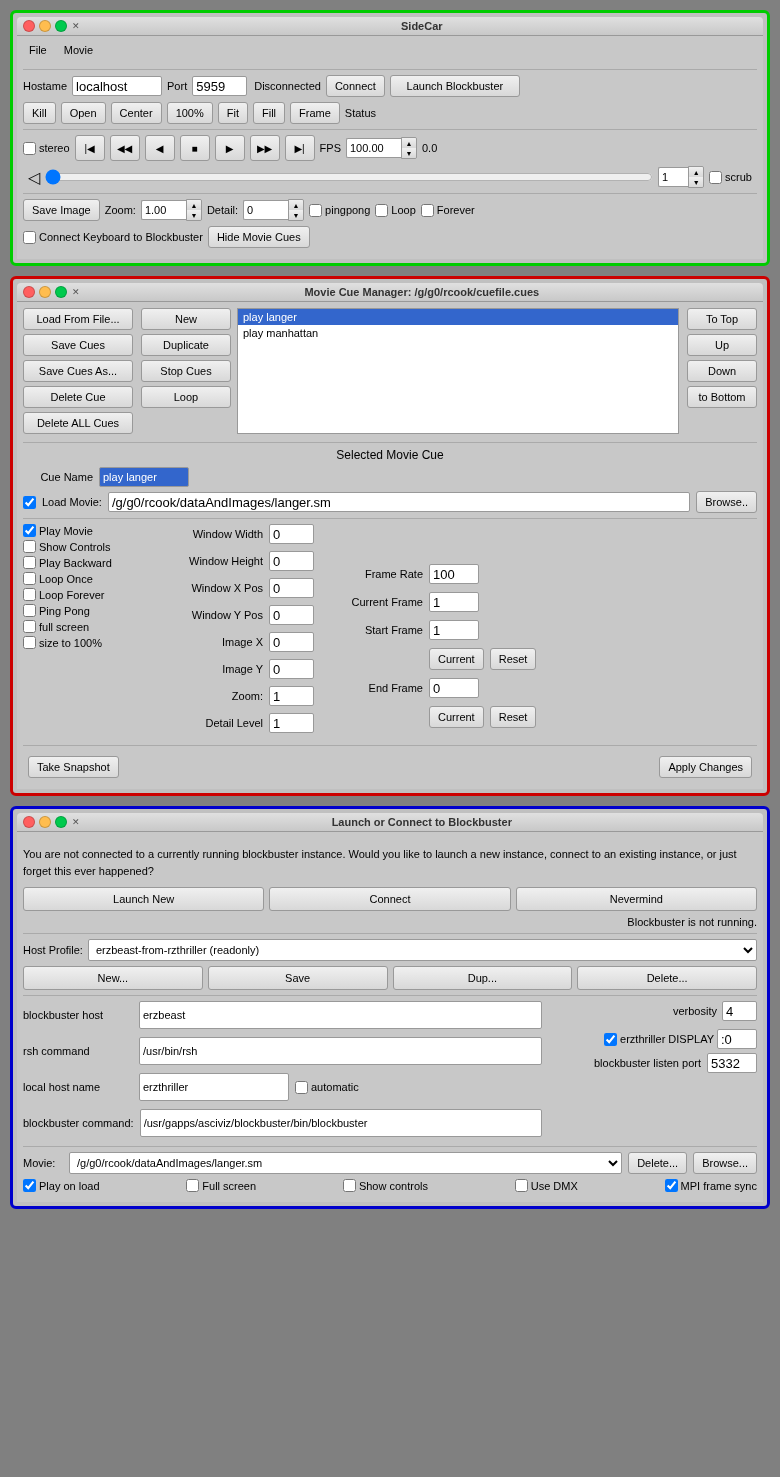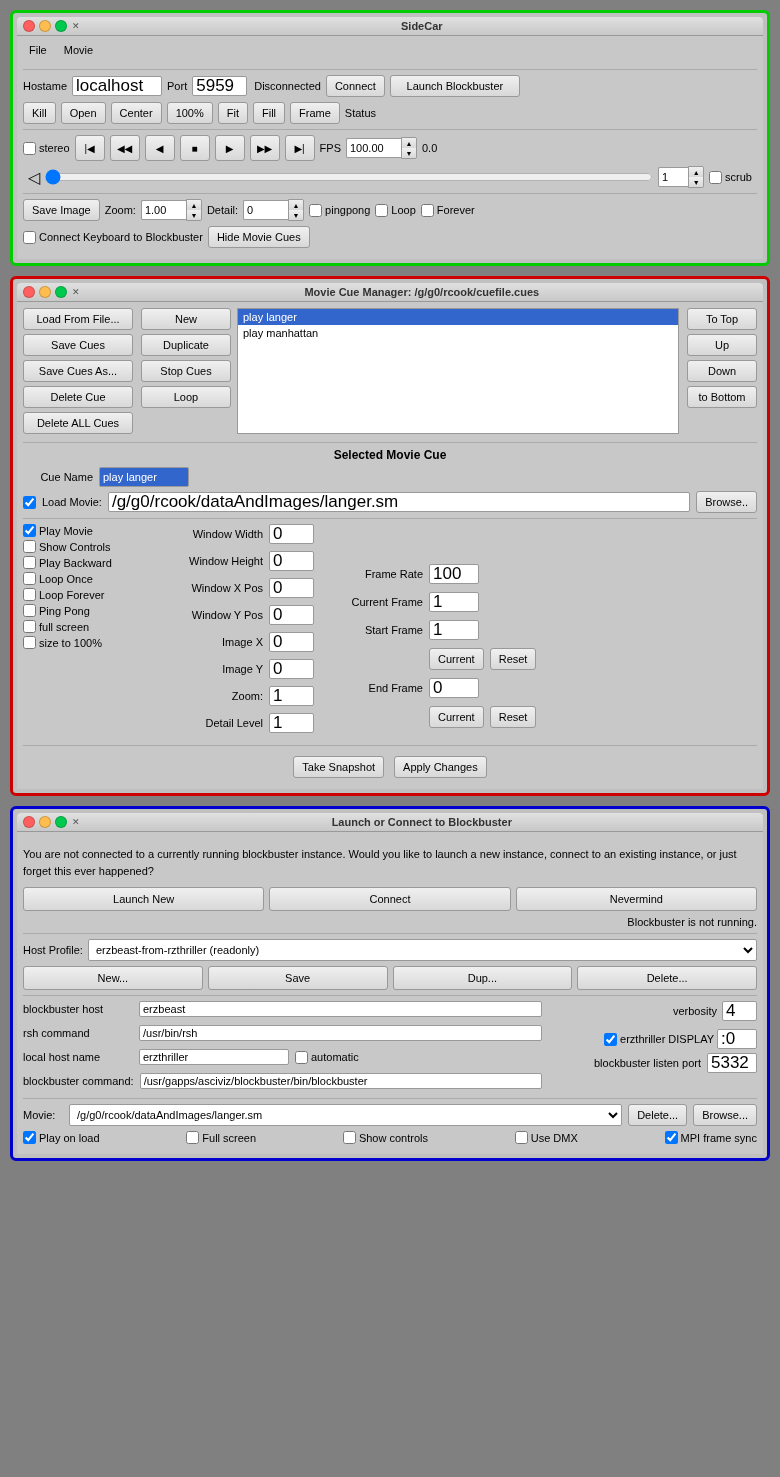--- a/index.html
+++ b/index.html
@@ -71,21 +71,21 @@
       height: 22px;
     }
     .btn-wide { min-width: 80px; }
 
     
     .input-field {
       background: white;
       border: 1px solid #999;
       border-radius: 2px;
       padding: 1px 3px;
-      font-size: 17px;
+      font-size: 13px;
       height: 20px;
     }
     .input-field-selected {
       background: #3366cc;
       color: white;
       border: 1px solid #999;
       border-radius: 2px;
       padding: 1px 3px;
       font-size: 11px;
       height: 20px;
@@ -129,21 +129,21 @@
     .cue-item-selected {
       background: #3366cc;
       color: white;
       padding: 2px 5px;
       font-size: 11px;
     }
 
     
     .section-label {
       text-align: center;
-      font-weight: bold;
+      font-weight: normal;
       font-size: 12px;
       margin: 5px 0;
     }
 
     
     .field-row {
       display: flex; align-items: center; gap: 6px; margin-bottom: 4px;
     }
     .field-label { font-size: 11px; min-width: 70px; text-align: right; }
 
@@ -188,21 +188,21 @@
       font-size: 11px;
       height: 22px;
     }
     .form-label { font-size: 11px; min-width: 110px; }
     .form-input {
       background: white;
       border: 1px solid #999;
       border-radius: 2px;
       padding: 1px 3px;
       font-size: 11px;
-      height: 16px;
+      height: 28px;
       flex: 1;
     }
     .movie-select {
       background: white;
       border: 1px solid #999;
       border-radius: 2px;
       padding: 1px 3px;
       font-size: 11px;
       height: 22px;
       flex: 1;
@@ -491,21 +491,21 @@
         </div>
         <div class="field-row">
           <span style="min-width:90px;"></span>
           <button class="btn">Current</button>
           <button class="btn">Reset</button>
         </div>
       </div>
     </div>
     <hr class="separator">
 
-    <div style="display:flex; justify-content:center; gap:10px; padding:5px;">
+    <div style="display:flex; justify-content:space-between; gap:10px; padding:5px;">
       <button class="btn">Take Snapshot</button>
       <button class="btn">Apply Changes</button>
     </div>
   </div>
 </div>
 
 <div class="window window-blue">
   <div class="window-titlebar">
     <div class="traffic-lights">
       <div class="traffic-dot dot-red"></div>

